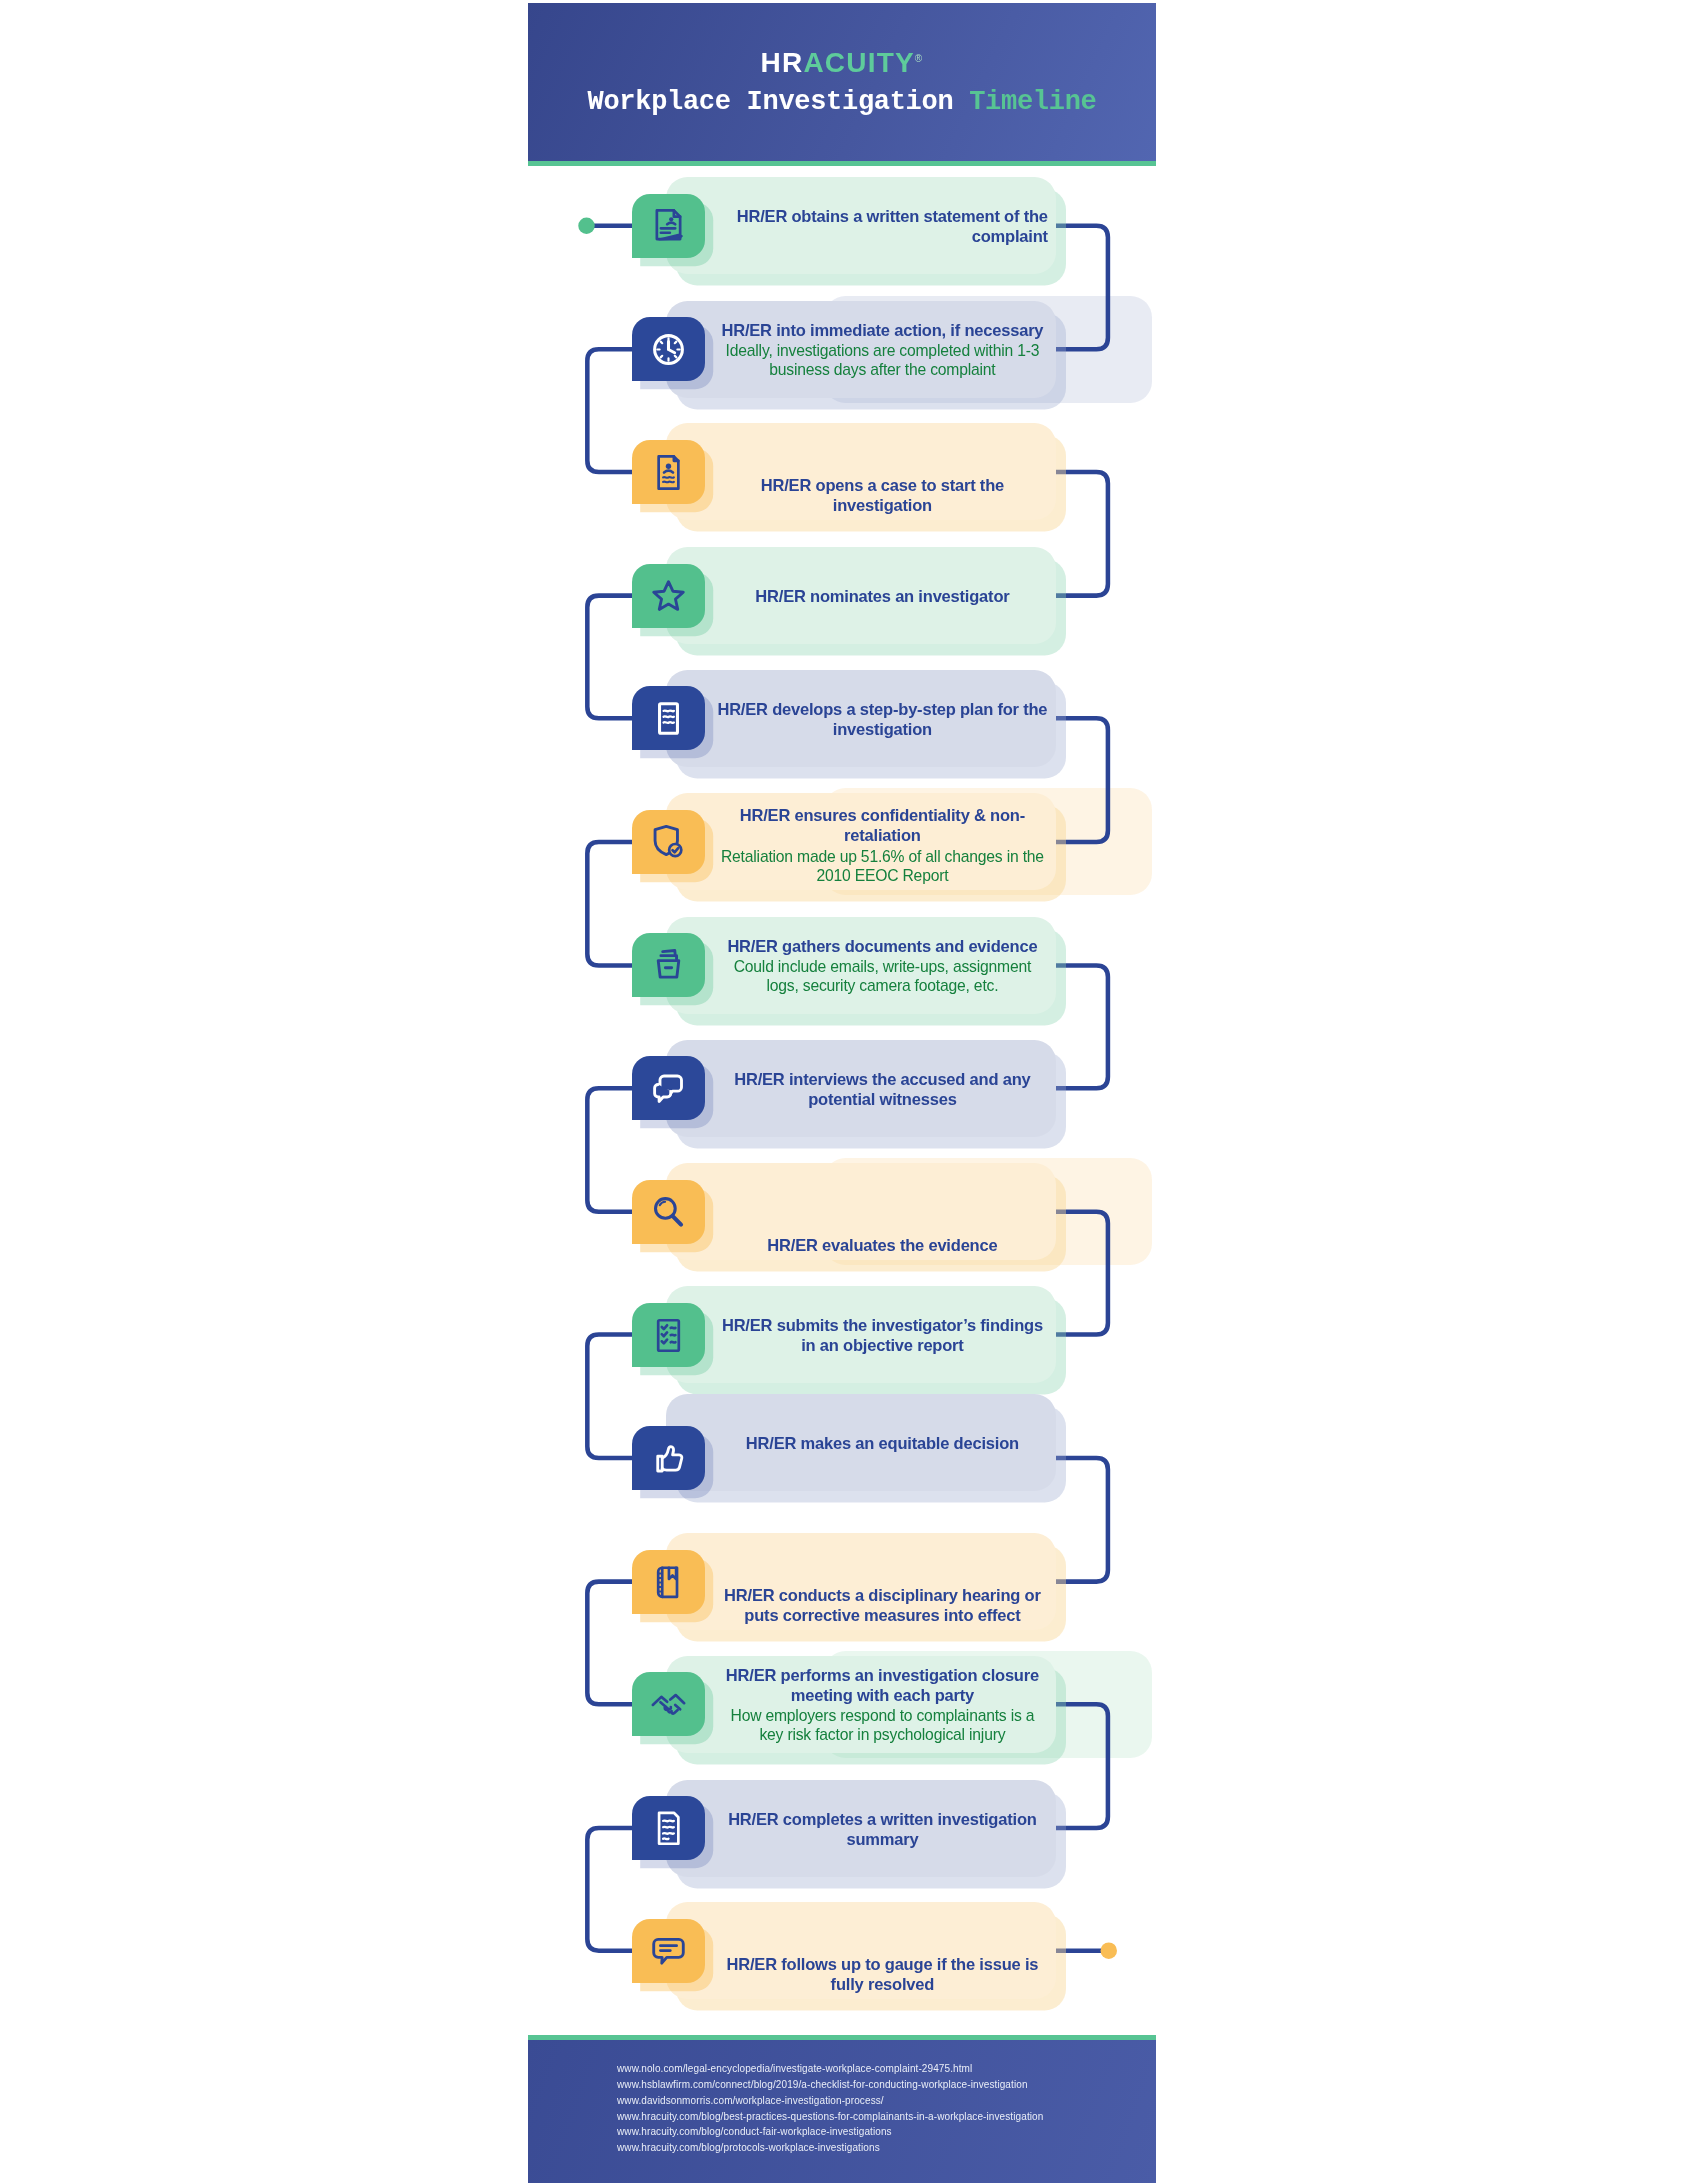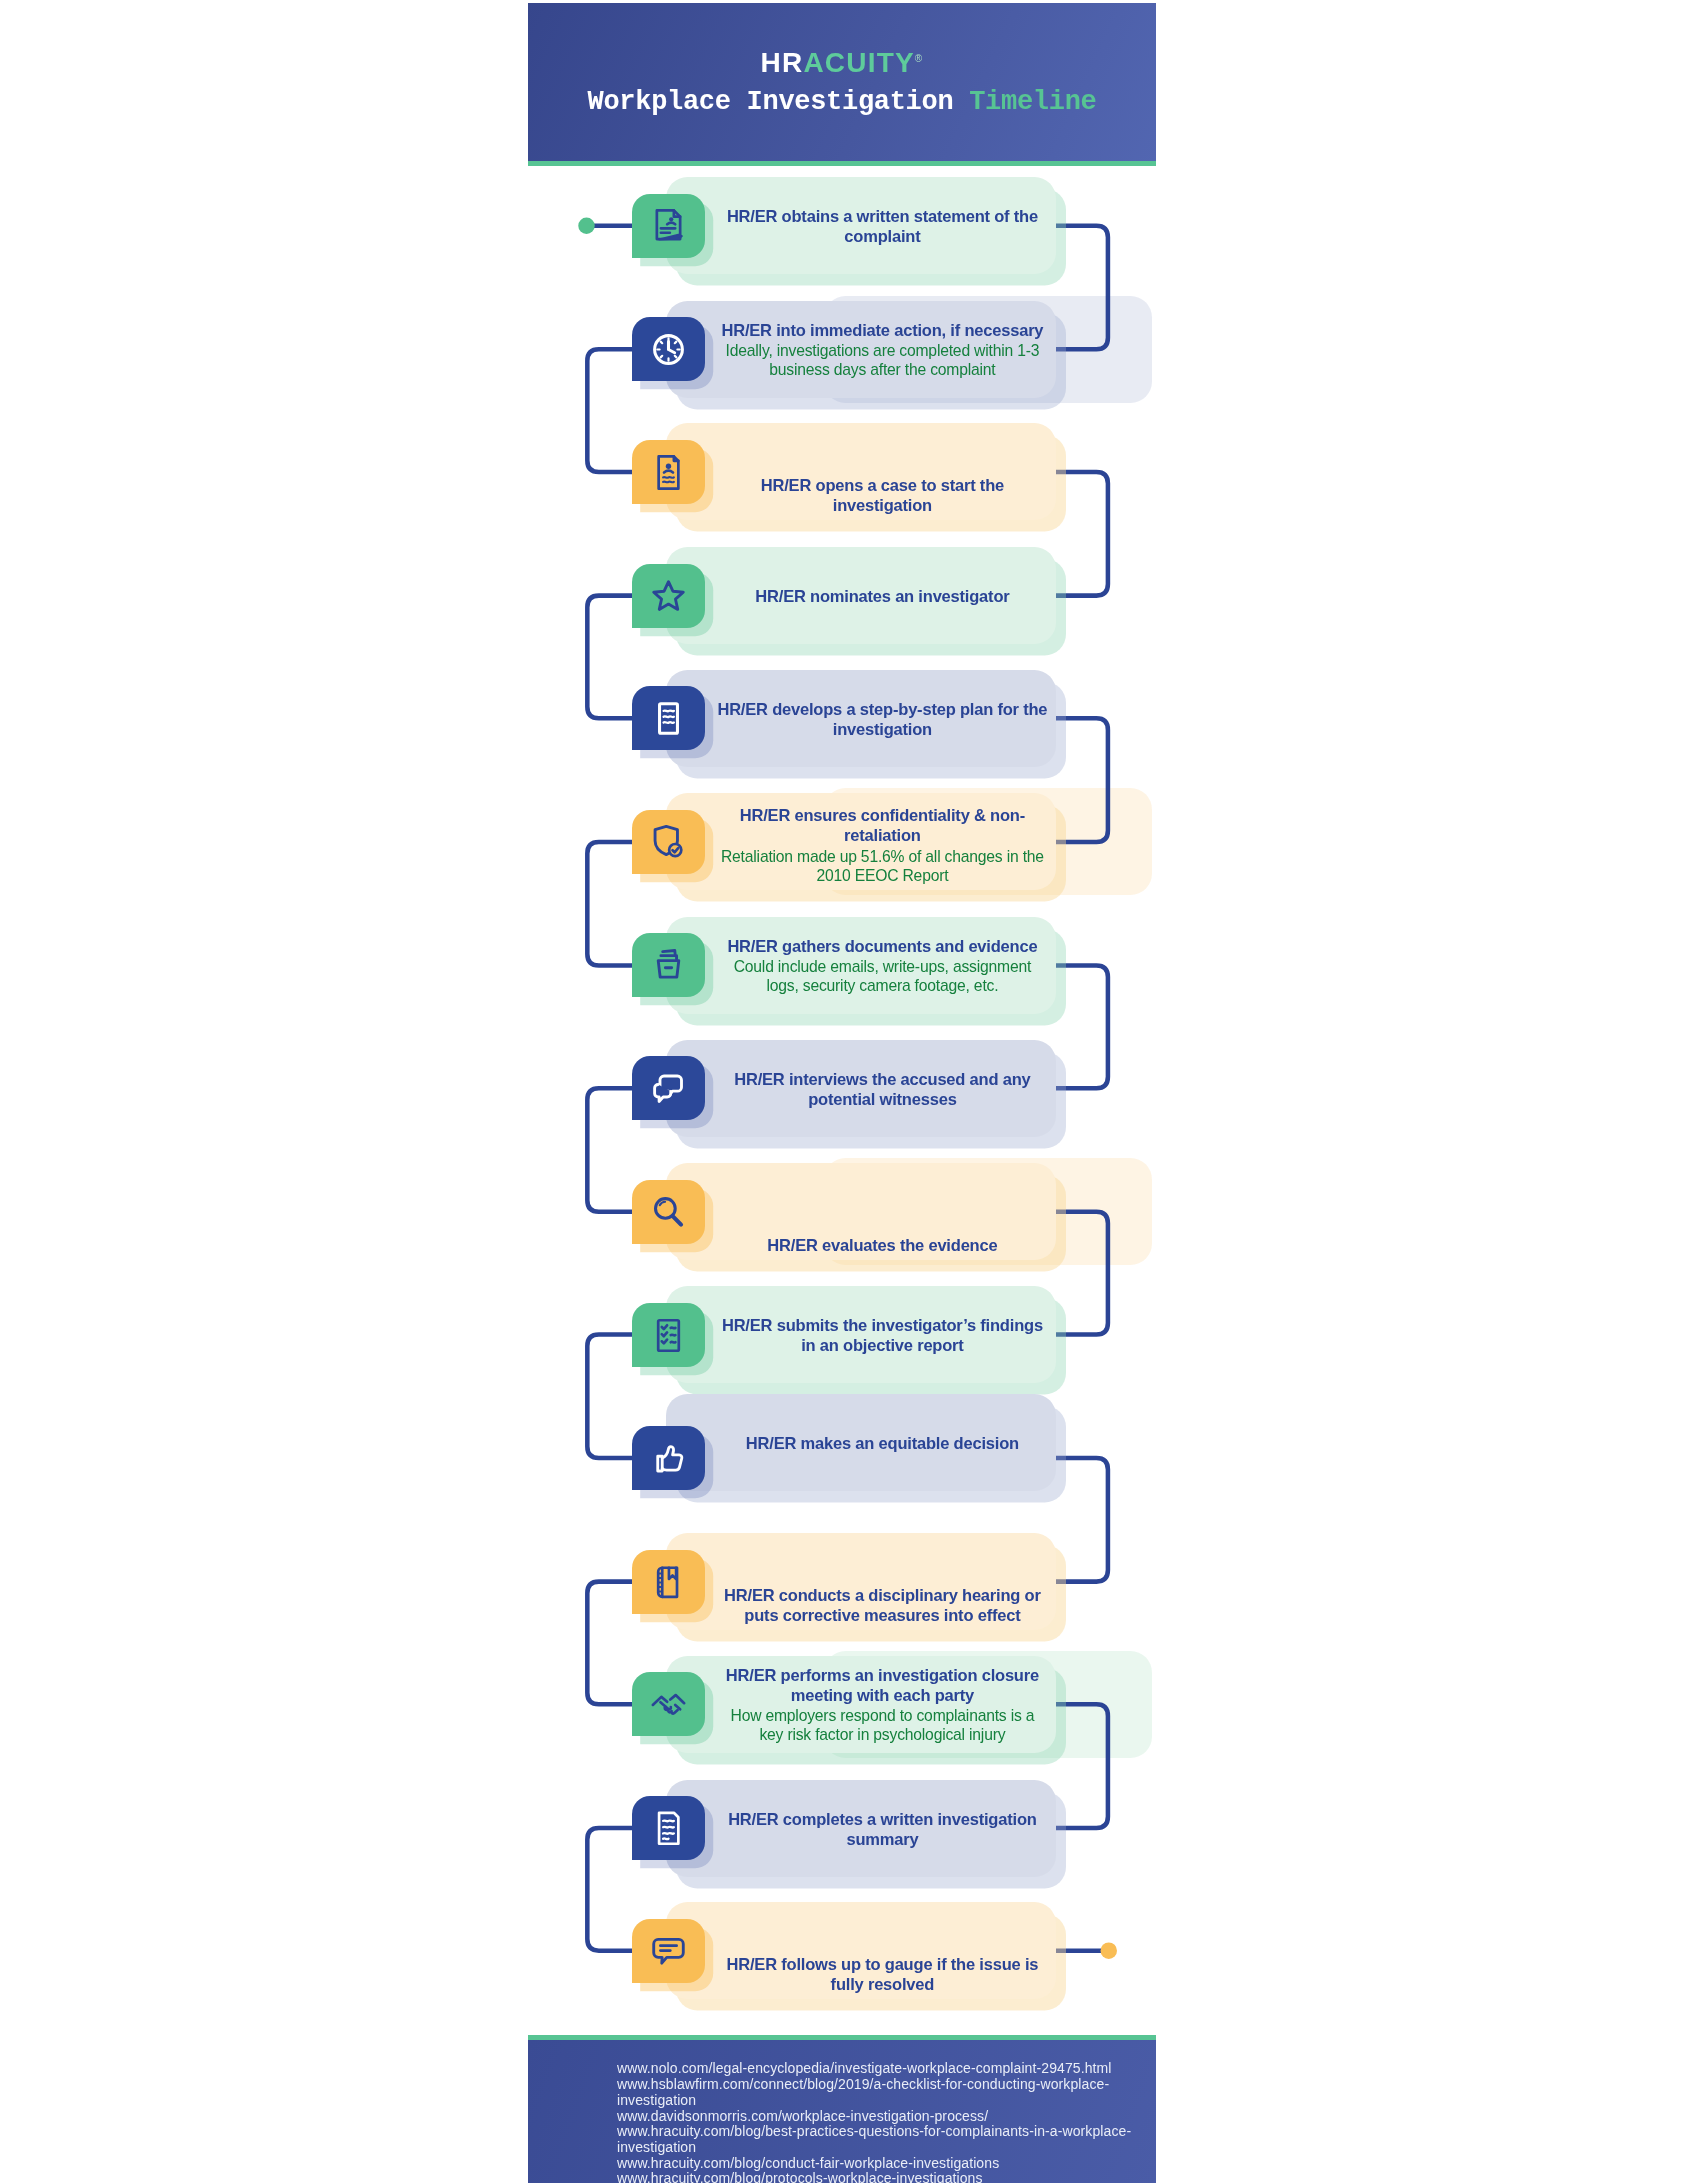--- a/index.html
+++ b/index.html
@@ -13,21 +13,21 @@
           justify-content:center;gap:12.4px;}
   .logo{font-weight:bold;font-size:28px;letter-spacing:1.2px;line-height:1;}
   .logo .hr{color:#ffffff;}
   .logo .acuity{color:#5ecb9b;}
   .logo .mark{color:#a8dcc3;font-size:10px;vertical-align:super;font-weight:normal;}
   .header-title{font-weight:bold;font-size:27px;letter-spacing:-0.3px;color:#ffffff;line-height:1;font-family:Liberation Mono, monospace;}
   .header-title .accent{color:#57c493;}
 
   #footer{top:2035px;height:148px;background:linear-gradient(110deg,#3a4b94 0%,#4a5ca7 100%);
           border-top:5.8px solid #57c493;padding:21.4px 0 0 89px;}
-  .footer-url{color:#e9edf7;font-size:14px;line-height:15.7px;letter-spacing:0.1px;}
+  .footer-url{color:#e9edf7;font-size:10px;line-height:15.7px;letter-spacing:0.1px;}
 
   
   .ghost{position:absolute;left:824px;width:328px;height:107px;border-radius:21.4px;z-index:0;}
   .ghost.navy{background:rgba(214,219,233,.55);}
   .ghost.orange{background:rgba(253,238,213,.65);}
   .ghost.green{background:rgba(222,242,231,.65);}
 
   #connectors{position:absolute;left:0;top:0;z-index:1;pointer-events:none;}
 
   .card{position:absolute;left:666px;width:390px;height:97px;border-radius:21.4px;z-index:2;
@@ -72,21 +72,21 @@
       <path d="M 767 1920 H 727 Q 713 1920 713 1934 V 2055 Q 713 2069 727 2069 H 767" fill="none" stroke="#2b4495" stroke-width="5.5" stroke-linecap="round"></path>
       <path d="M 1281 2069 H 1331 Q 1345 2069 1345 2083 V 2205 Q 1345 2219 1331 2219 H 1281" fill="none" stroke="#2b4495" stroke-width="5.5" stroke-linecap="round"></path>
       <path d="M 767 2219 H 727 Q 713 2219 713 2233 V 2354 Q 713 2368 727 2368 H 767" fill="none" stroke="#2b4495" stroke-width="5.5" stroke-linecap="round"></path>
       <path d="M 720 274 H 767" fill="none" stroke="#2b4495" stroke-width="5.5" stroke-linecap="round"></path>
       <circle cx="712" cy="274" r="10" fill="#53c08d"></circle>
       <path d="M 1281 2368 H 1338" fill="none" stroke="#2b4495" stroke-width="5.5" stroke-linecap="round"></path>
       <circle cx="1346" cy="2368" r="10" fill="#f9bd55"></circle>
     </svg>
 
   <div id="timeline">
-  <div class="card green" style="top: 177px;">
+  <div class="card green" style="top: 177px; text-align: right;">
     <div class="card-text">
       <div class="card-title">HR/ER obtains a written statement of the complaint</div>
 
     </div>
   </div>
   <div class="tile green" style="top: 194px;">
     <span class="icon">
           <svg viewBox="0 0 48 48">
             <g fill="none" stroke="currentColor" stroke-width="3" stroke-linecap="round" stroke-linejoin="round">
               <path d="M11 6h19l7 7v25H11z"></path>

